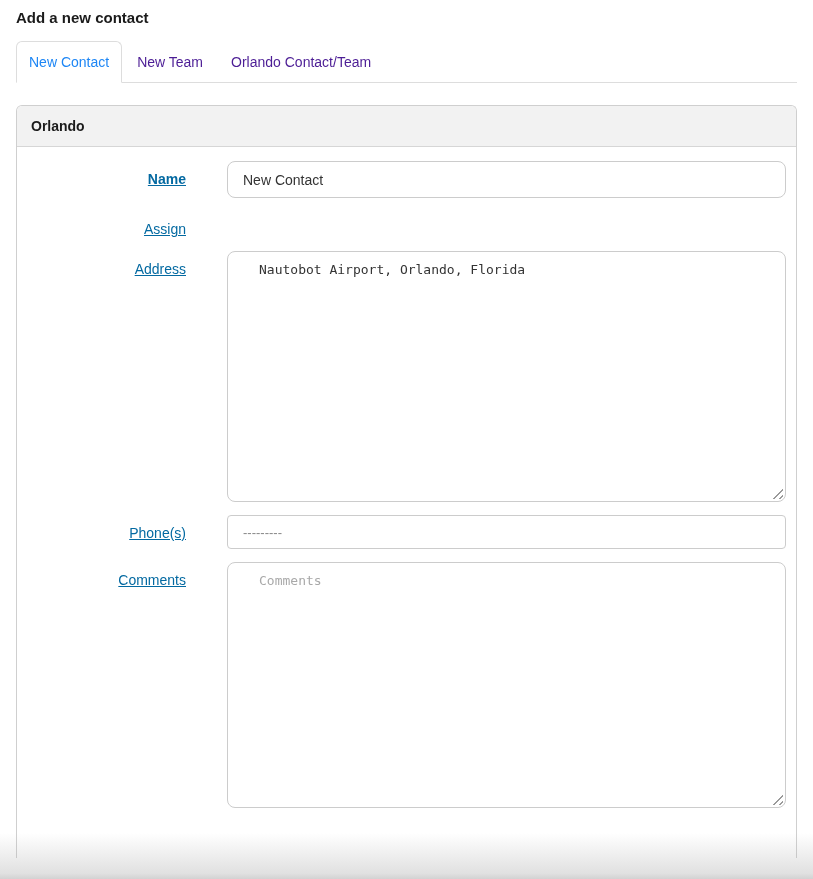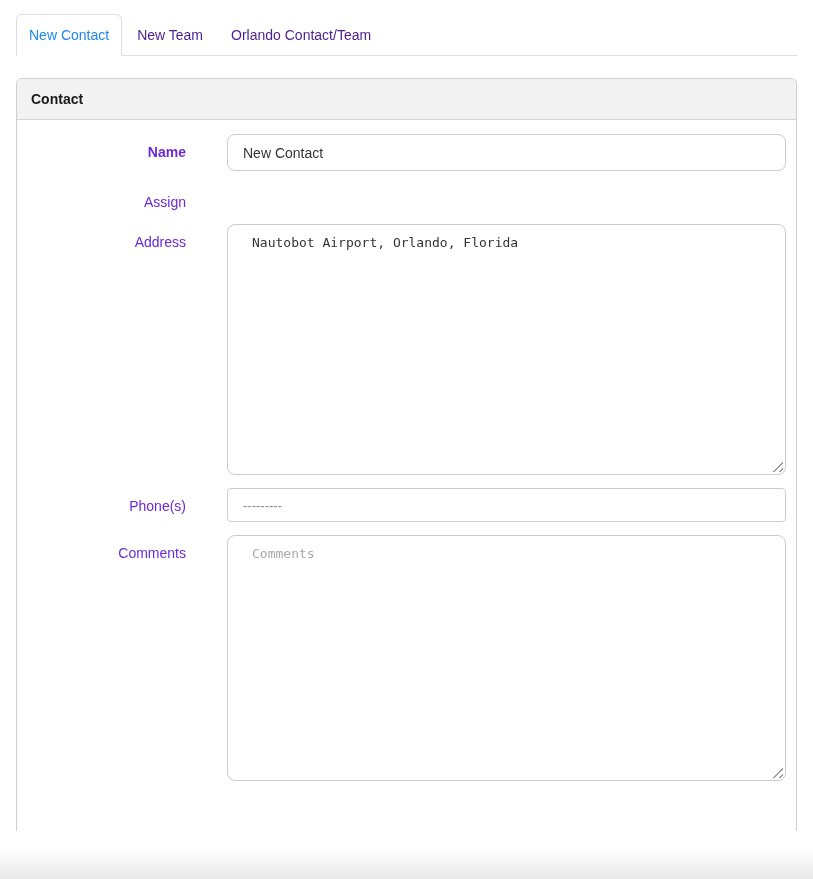--- a/index.html
+++ b/index.html
@@ -42,36 +42,37 @@
     font-weight:bold; font-size:14px; color:#1b1b1b; line-height:18px;
   }
   .panel-body { padding:14px 10px 0 10px; }
 
   
   .form-row {
     display:grid; grid-template-columns:159px 1fr; column-gap:41px;
     margin-bottom:13px; align-items:start;
   }
   .form-label {
-    text-align:right; padding-top:10px; font-size:14px; color:#6d28d9;
+    text-align:right; padding-top:10px; font-size:14px; color:#0369a1;
     line-height:17px;
+    text-decoration:underline;
   }
   .form-label.required { font-weight:bold; }
 
   .text-input {
     width:100%; height:37px; border:1px solid #ccc; border-radius:8px;
     padding:0 15px; font-size:14px; color:#333;
     font-family:"Liberation Sans","DejaVu Sans",sans-serif;
     background:#fff; outline:none;
   }
 
   .textarea-wrap { position:relative; }
   textarea.mono-area {
     display:block; width:100%; border:1px solid #ccc; border-radius:8px;
-    padding:8px 24px; font-family:"DejaVu Sans Mono","Liberation Mono",monospace;
+    padding:8px 31px; font-family:"DejaVu Sans Mono","Liberation Mono",monospace;
     font-size:13px; line-height:20px; color:#333; background:#fff;
     resize:none; outline:none;
   }
   textarea.mono-area::placeholder { color:#a9a9a9; }
   .area-address { height:251px; }
   .area-comments { height:246px; }
 
   .resize-handle {
     position:absolute; right:3px; bottom:3px; width:11px; height:11px;
     background:repeating-linear-gradient(135deg,
@@ -93,29 +94,30 @@
     background:linear-gradient(to bottom,
       rgba(200,200,200,0) 0%, rgba(175,175,175,0.38) 88%, rgba(165,165,165,0.5) 100%);
     pointer-events:none; z-index:10;
   }
 </style>
 </head>
 <body>
 
 <div class="container">
 
+  <div class="page-title">Add a new contact</div>
 
   <div class="tab-bar">
     <a class="tab active">New Contact</a>
     <a class="tab">New Team</a>
     <a class="tab">Orlando Contact/Team</a>
   </div>
 
   <div class="panel">
-    <div class="panel-header">Contact</div>
+    <div class="panel-header">Orlando</div>
 
     <div class="panel-body">
 
       <div class="form-row">
         <label class="form-label required">Name</label>
         <input class="text-input" type="text" value="New Contact" style="">
       </div>
 
       <div class="form-row">
         <label class="form-label">Assign</label>

